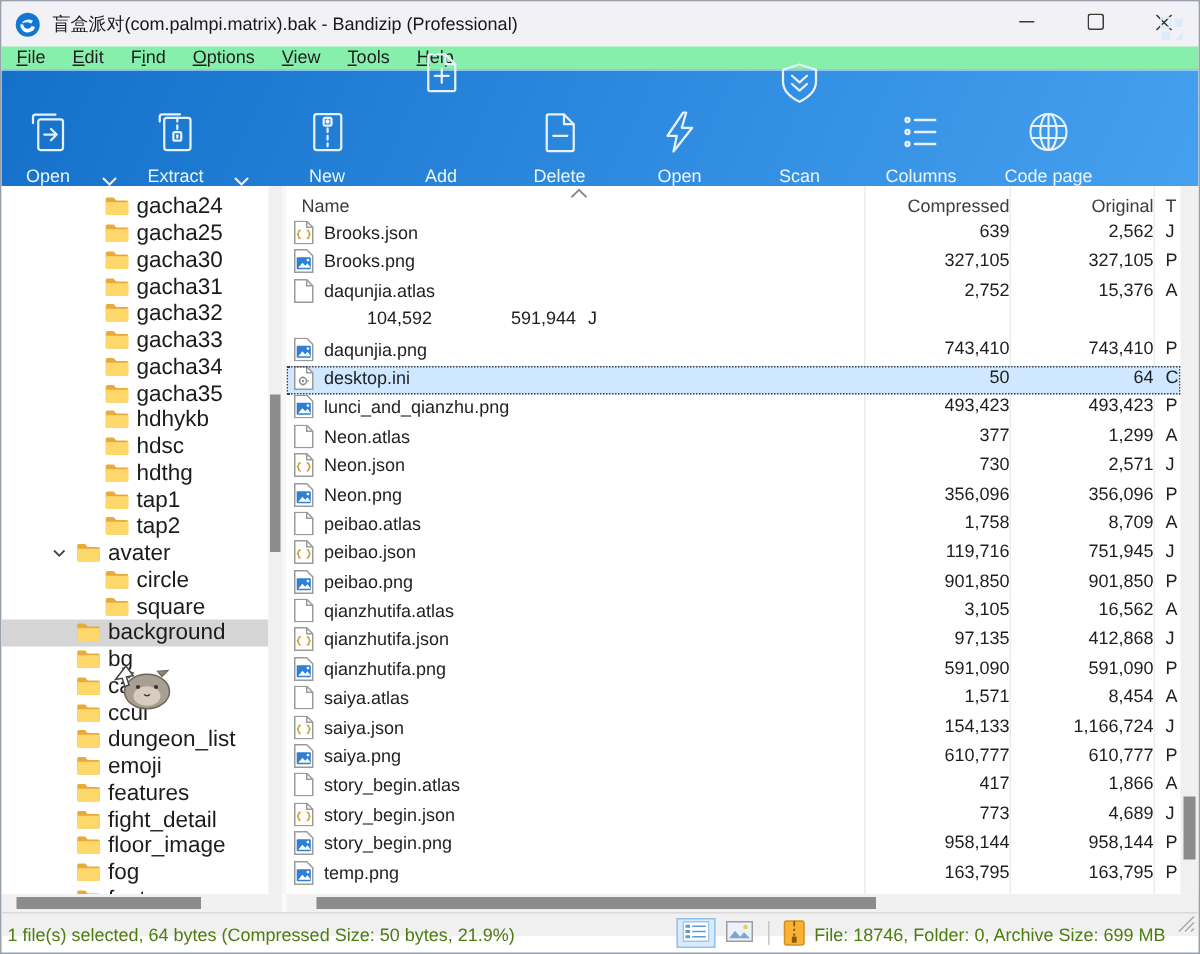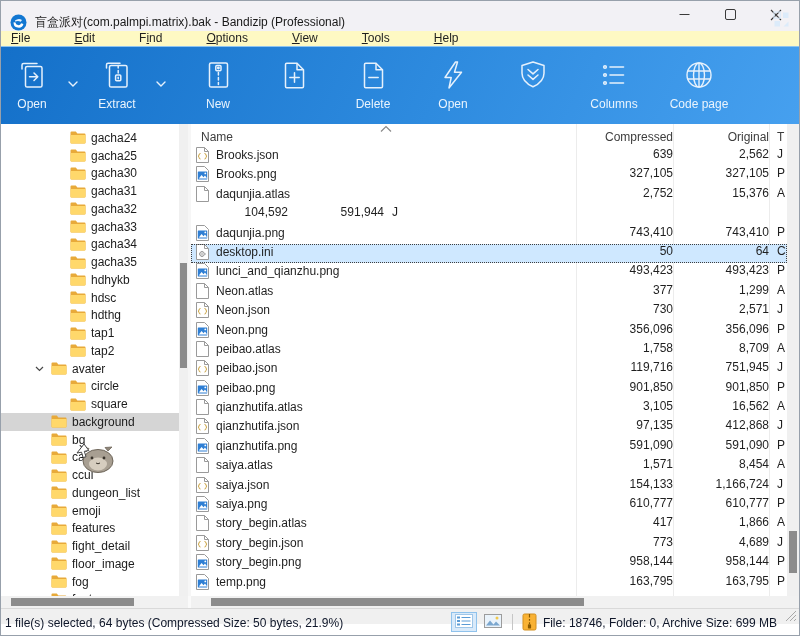--- a/index.html
+++ b/index.html
@@ -1,32 +1,32 @@
 <!DOCTYPE html>
 <html><head>
 <meta charset="utf-8">
 <style>
   html,body{margin:0;padding:0;background:#fff;}
   *{box-sizing:border-box;}
   .window{position:relative;width:800px;height:636px;border:1px solid #97a0ab;background:#fff;
     overflow:hidden;font-family:"Liberation Sans",sans-serif;font-size:12px;color:#1f1f1f;}
   
-  .titlebar{position:absolute;top:0;left:0;right:0;height:30px;background:#f2f1f5;display:flex;align-items:flex-end;padding-left:9px;}
+  .titlebar{position:absolute;top:0;left:0;right:0;height:30px;background:#f2f1f5;display:flex;align-items:center;padding-left:9px;}
   .app-logo{width:17px;height:17px;flex:none;display:flex;}
   .title-text{margin-left:8px;font-size:12px;color:#191919;white-space:nowrap;}
   .win-controls{position:absolute;right:0;top:0;height:30px;display:flex;}
   .win-btn{width:46px;height:30px;display:flex;align-items:center;justify-content:center;}
   
-  .menubar{position:absolute;top:30px;left:0;right:0;height:15px;background:#fef9c3;display:flex;align-items:center;padding-left:1px;line-height:15px;gap:26px;}
+  .menubar{position:absolute;top:30px;left:0;right:0;height:15px;background:#86efac;display:flex;align-items:center;padding-left:1px;line-height:15px;}
   .menu-item{padding:0 9px;white-space:nowrap;}
   .menu-item .u{text-decoration:underline;}
   
   .toolbar{position:absolute;top:45px;left:0;right:0;height:78px;
     background:linear-gradient(115deg,#1470c9 0%,#2e8bdf 55%,#46a0ef 100%);
-    border-top:1px solid #8ec4f0;display:flex;align-items:flex-start;padding:9px 0 0 2px;color:#eef6fe;}
+    border-top:1px solid #8ec4f0;display:flex;align-items:flex-end;padding:9px 0 0 2px;color:#eef6fe;}
   .tb-btn{display:flex;flex-direction:column;align-items:center;}
   .tb-icon{height:38px;display:flex;align-items:center;justify-content:center;}
   .tb-label{font-size:12px;margin-top:3px;white-space:nowrap;color:#eaf4fd;}
   .tb-open{width:58px;}
   .tb-extract{width:64px;}
   .tb-new{width:74px;margin-left:8px;}
   .tb-add{width:78px;gap:40px;}
   .tb-delete{width:80px;}
   .tb-test{width:80px;}
   .tb-scan{width:80px;gap:32px;}
@@ -36,21 +36,21 @@
   .layout-toggle{position:absolute;right:8px;top:10px;width:18px;height:18px;}
   
   .content{position:absolute;top:123px;left:0;width:798px;height:472px;background:#fff;}
   .sidebar{position:absolute;left:0;top:0;width:178px;height:472px;overflow:hidden;padding-top:5px;}
   .tree-item{height:17.75px;display:flex;align-items:center;white-space:nowrap;}
   .tree-item.lvl1{padding-left:34px;}
   .tree-item.lvl2{padding-left:53px;}
   .tree-item.selected{background:#d5d5d5;}
   .tree-chevron{width:16px;flex:none;display:inline-flex;align-items:center;}
   .tree-folder{width:16px;height:13px;margin-right:5px;flex:none;display:inline-flex;}
-  .tree-label{font-size:12px;color:#1c1c1c;}
+  .tree-label{font-size:15px;color:#1c1c1c;}
   .sidebar-vscroll{position:absolute;left:178px;top:0;width:9px;height:472px;background:#f0f0f0;}
   .sidebar-vscroll .thumb{position:absolute;left:1px;width:7px;top:139px;height:105px;background:#8c8c8c;}
   .splitter{position:absolute;left:187px;top:0;width:3px;height:472px;background:#f6f6f6;}
   .filelist{position:absolute;left:190px;top:0;width:596px;height:472px;overflow:hidden;}
   .fl-vline{position:absolute;top:0;bottom:0;width:1px;background:#ececec;z-index:0;}
   .fl-header{position:relative;height:23px;color:#3d3d3d;z-index:1;}
   .h-name{position:absolute;left:10px;top:6px;}
   .h-compressed{position:absolute;left:385px;width:97px;text-align:right;top:6px;}
   .h-original{position:absolute;left:482px;width:96px;text-align:right;top:6px;}
   .h-type{position:absolute;left:586px;top:6px;}
@@ -65,21 +65,21 @@
   .fl-vscroll{position:absolute;left:786px;top:0;width:12px;height:472px;background:#f0f0f0;}
   .fl-vscroll .thumb{position:absolute;left:2px;width:8px;top:407px;height:42px;background:#8c8c8c;}
   .sort-caret{position:absolute;left:378px;top:-2px;width:14px;height:9px;z-index:3;}
   
   .hband{position:absolute;left:0;top:595px;width:798px;height:12px;background:#f1f1f1;}
   .hband .sep{position:absolute;left:187px;top:0;width:3px;height:12px;background:#fafafa;}
   .hthumb{position:absolute;top:2px;height:8px;background:#8c8c8c;}
   .hthumb.side{left:10px;width:123px;}
   .hthumb.list{left:210px;width:373px;}
   
-  .statusbar{position:absolute;left:0;top:607px;width:798px;height:16px;background:#f0f0f0;border-top:1px solid #d9d9d9;color:#0f172a;}
+  .statusbar{position:absolute;left:0;top:607px;width:798px;height:16px;background:#f0f0f0;border-top:1px solid #d9d9d9;color:#4d7c0f;}
   .sb-left{position:absolute;left:4px;top:7px;white-space:nowrap;}
   .sb-views{position:absolute;left:450px;top:3px;display:flex;align-items:center;}
   .sb-view-btn{width:26px;height:20px;display:flex;align-items:center;justify-content:center;border:1px solid transparent;margin-right:3px;}
   .sb-view-btn.active{background:#d9eafa;border:1px solid #8fc2ec;}
   .sb-sep{width:1px;height:16px;background:#c6c6c6;margin:0 6px 0 3px;}
   .sb-archive{width:16px;height:19px;display:inline-flex;margin-left:3px;}
   .sb-right{position:absolute;right:22px;top:7px;white-space:nowrap;}
   .sb-grip{position:absolute;right:2px;bottom:2px;width:12px;height:12px;}
   .custom-cursor{position:absolute;left:70px;top:441px;width:48px;height:32px;z-index:9;pointer-events:none;}
 </style>

